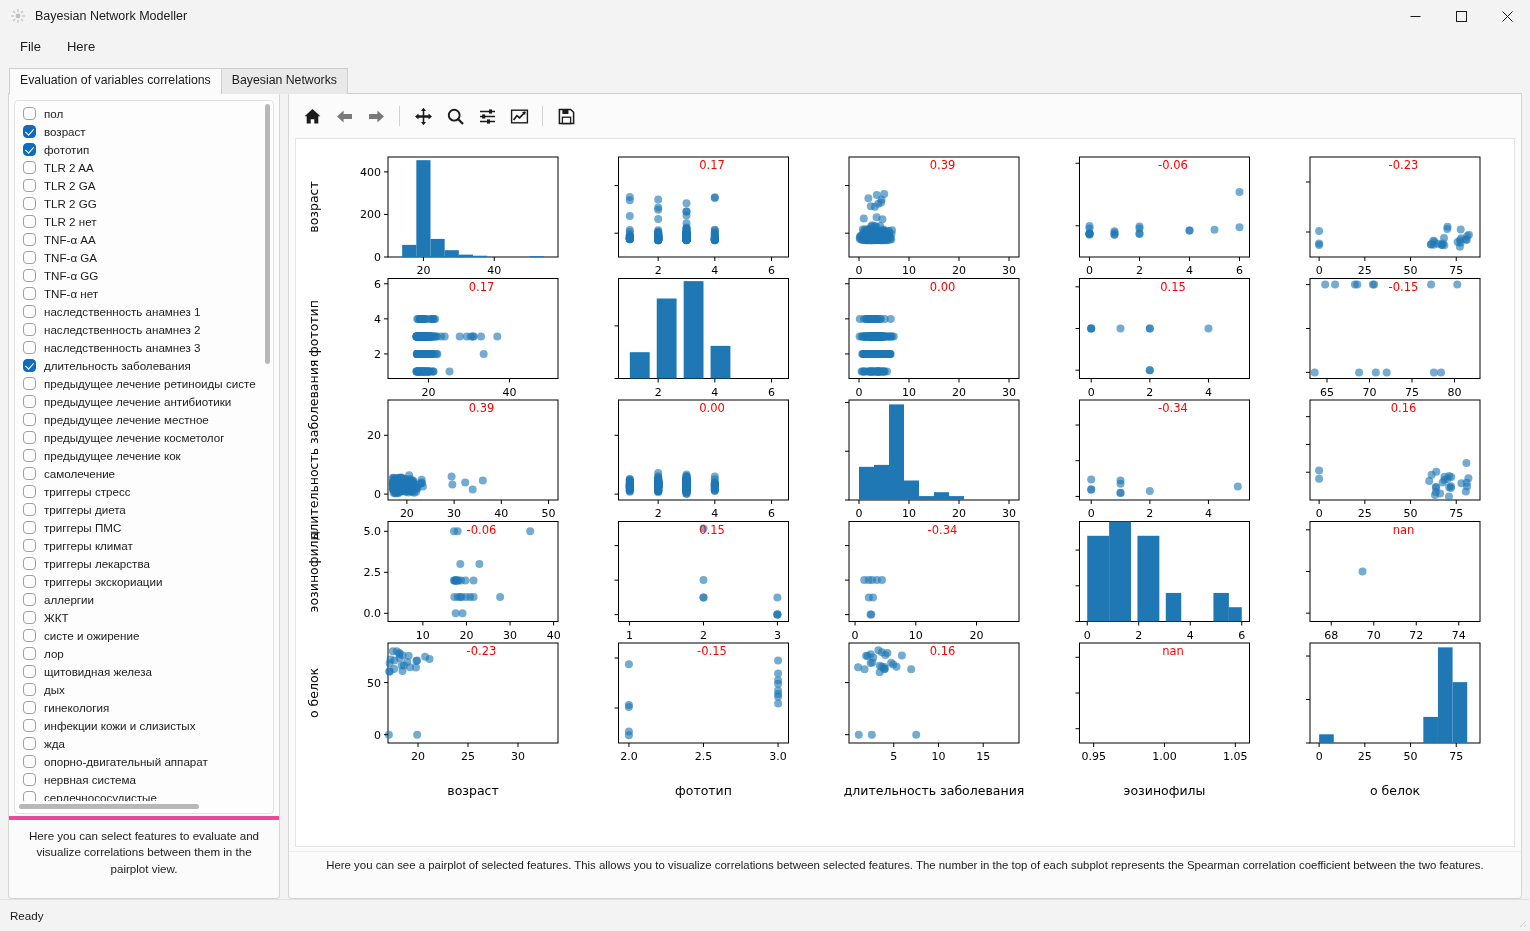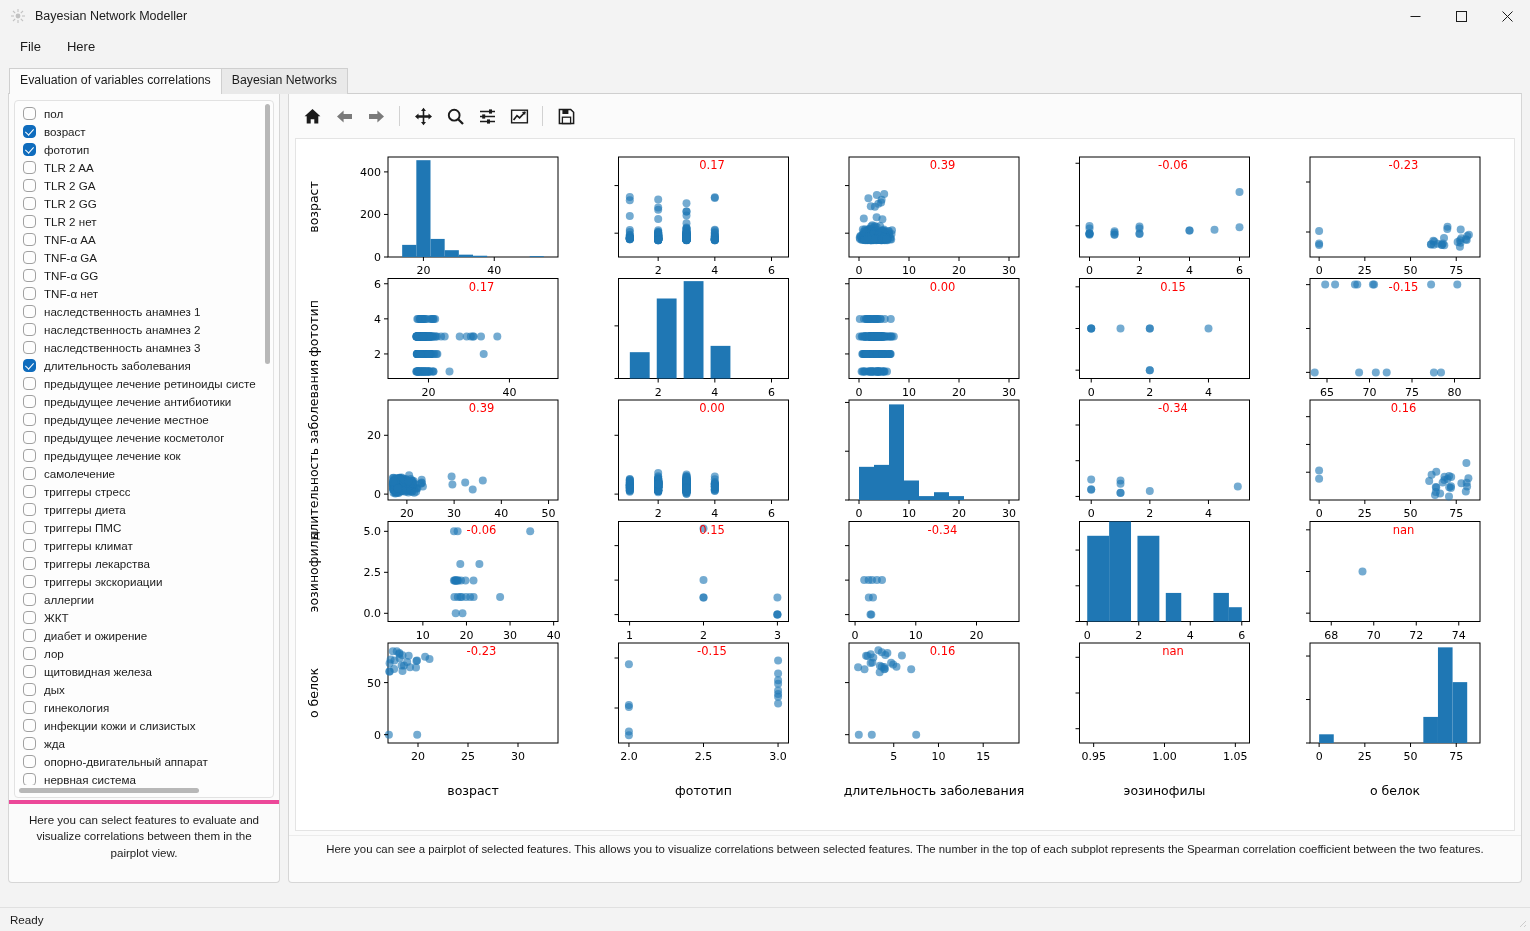--- a/index.html
+++ b/index.html
@@ -166,27 +166,26 @@
     overflow: hidden;
   }
   .right-hint {
     padding: 6px 10px 24px 10px;
     font-size: 11.4px; color: #1b1b1b; line-height: 1.4;
     border-top: 1px solid #ececec;
     white-space: nowrap;
   }
   
   .statusbar {
-    height: 24px; min-height: 24px;
+    height: 32px; min-height: 24px;
     display: flex; align-items: center;
     padding-left: 10px;
     font-size: 11.6px; color: #1b1b1b;
     border-top: 1px solid #e0e0e0;
     background: #f3f3f3;
-    margin-top: 24px;
   }
   .grip { position: absolute; right: 3px; bottom: 3px; width: 12px; height: 12px; opacity:.35; }
   
   .tick { font-family: "DejaVu Sans", sans-serif; font-size: 11px; fill: #000; }
   .axlabel { font-family: "DejaVu Sans", sans-serif; font-size: 12.5px; fill: #000; }
   .corr { font-family: "DejaVu Sans", sans-serif; font-size: 11.5px; fill: #ff0000; text-anchor: middle; }
   .spine { fill: none; stroke: #000; stroke-width: 1; }
   .pt { fill: #1f77b4; fill-opacity: .62; }
   .bar { fill: #1f77b4; }
 </style>
@@ -358,21 +357,21 @@
             <div class="feat-row">
               <span class="cbox"></span>
               <span class="feat-label">аллергии</span>
             </div>
             <div class="feat-row">
               <span class="cbox"></span>
               <span class="feat-label"> ЖКТ</span>
             </div>
             <div class="feat-row">
               <span class="cbox"></span>
-              <span class="feat-label">диабет и ожирение</span>
+              <span class="feat-label">систе и ожирение</span>
             </div>
             <div class="feat-row">
               <span class="cbox"></span>
               <span class="feat-label">лор</span>
             </div>
             <div class="feat-row">
               <span class="cbox"></span>
               <span class="feat-label">щитовидная железа</span>
             </div>
             <div class="feat-row">

